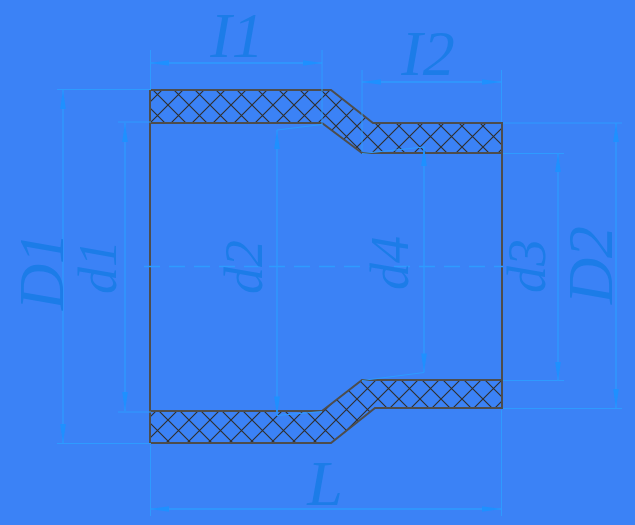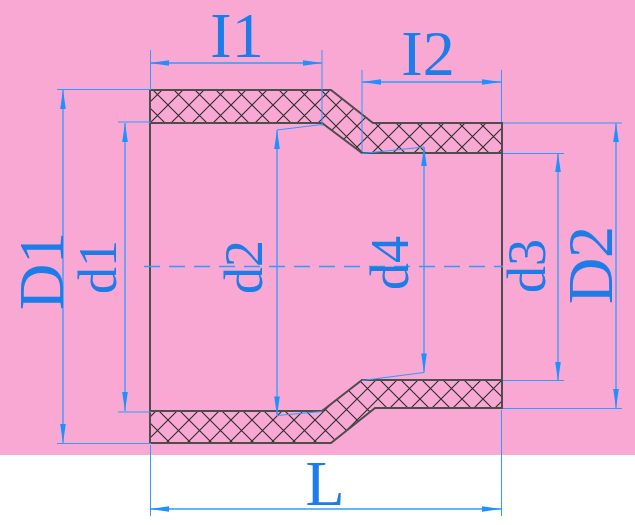--- a/index.html
+++ b/index.html
@@ -6,22 +6,23 @@
     margin: 0;
     padding: 0;
     background: #ffffff;
     width: 635px;
     height: 525px;
     overflow: hidden;
   }
   .drawing-stage {
     position: relative;
     width: 635px;
-    height: 455px;
-    background: #f9a8d4;
+    height: 525px;
+    background: #3b82f6;
+    font-style: italic;
   }
   svg { display: block; }
 
   .part-outline {
     stroke: #4d4d4d;
     stroke-width: 2;
     stroke-linejoin: miter;
   }
   .face-edge {
     stroke: #4d4d4d;

